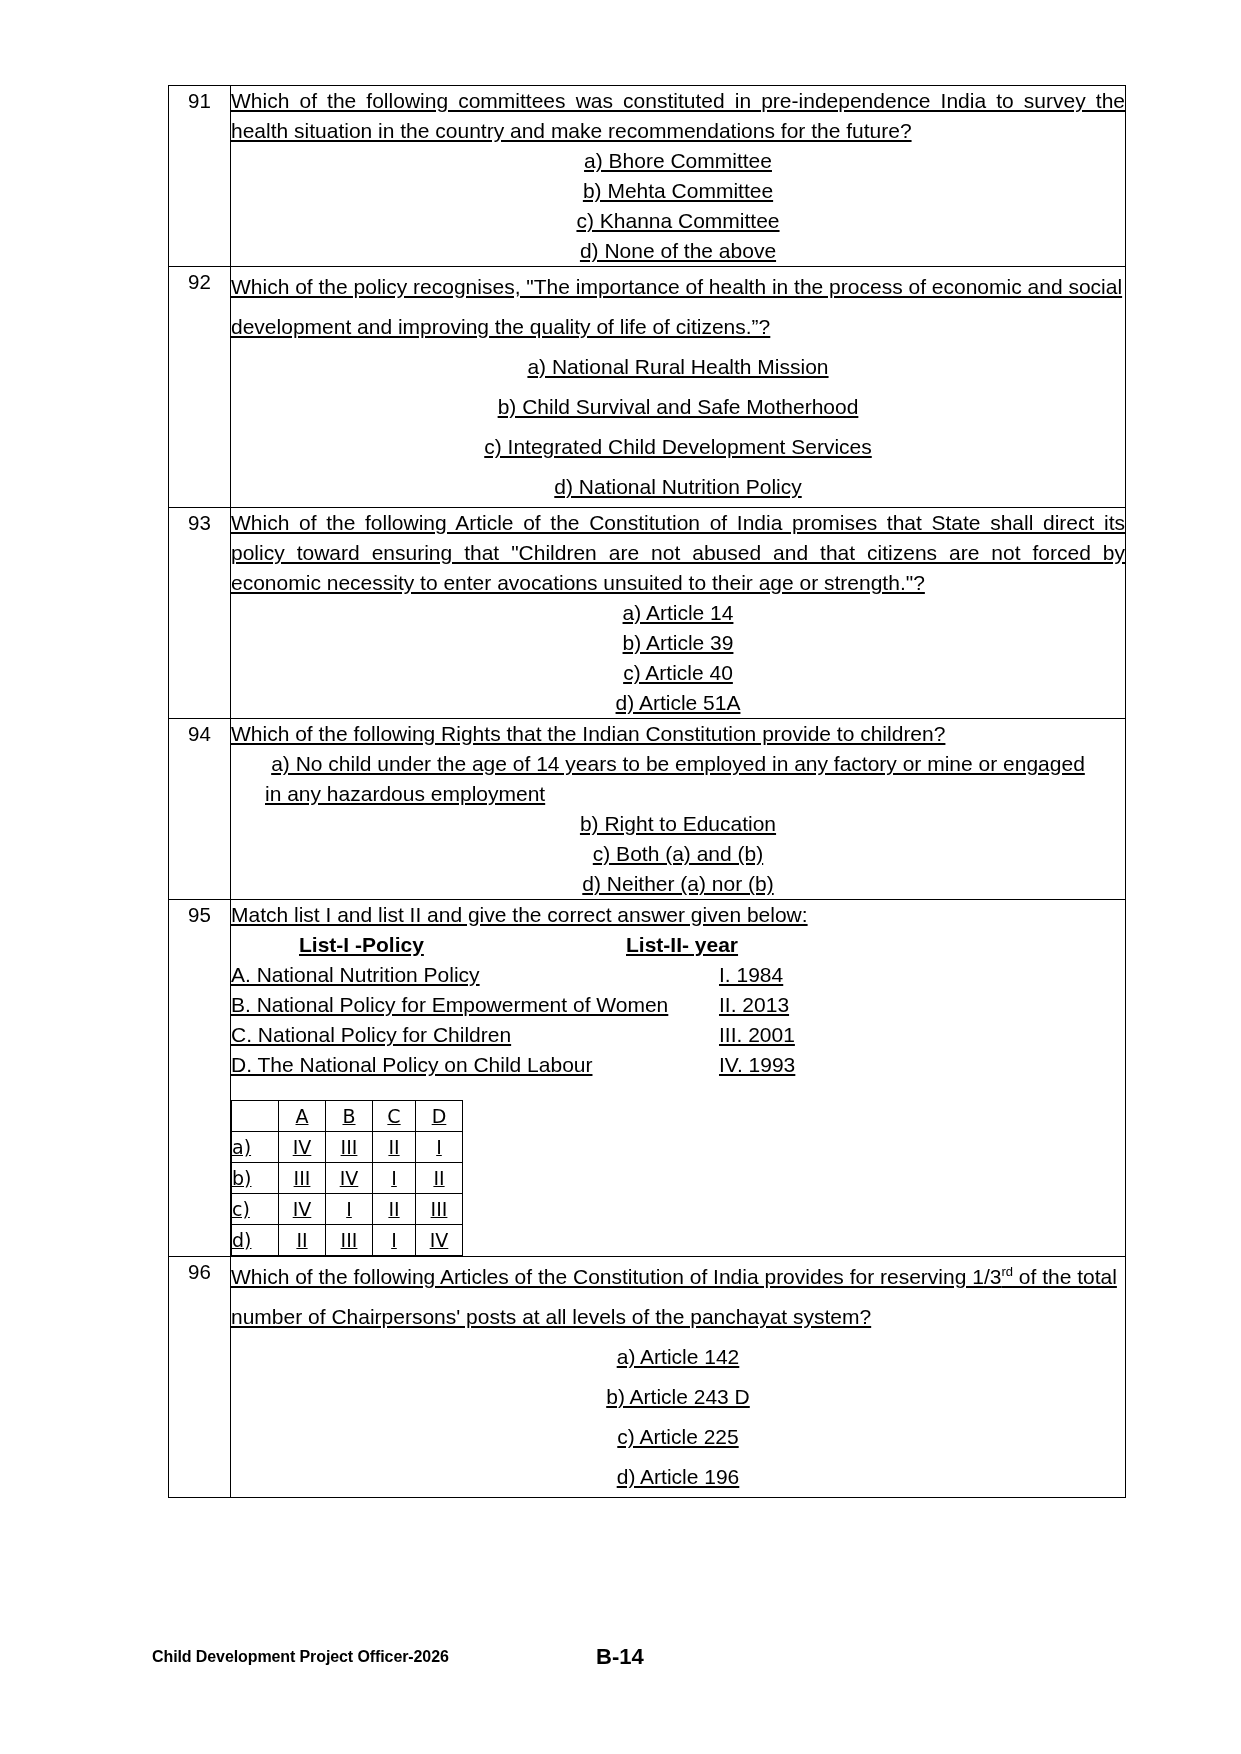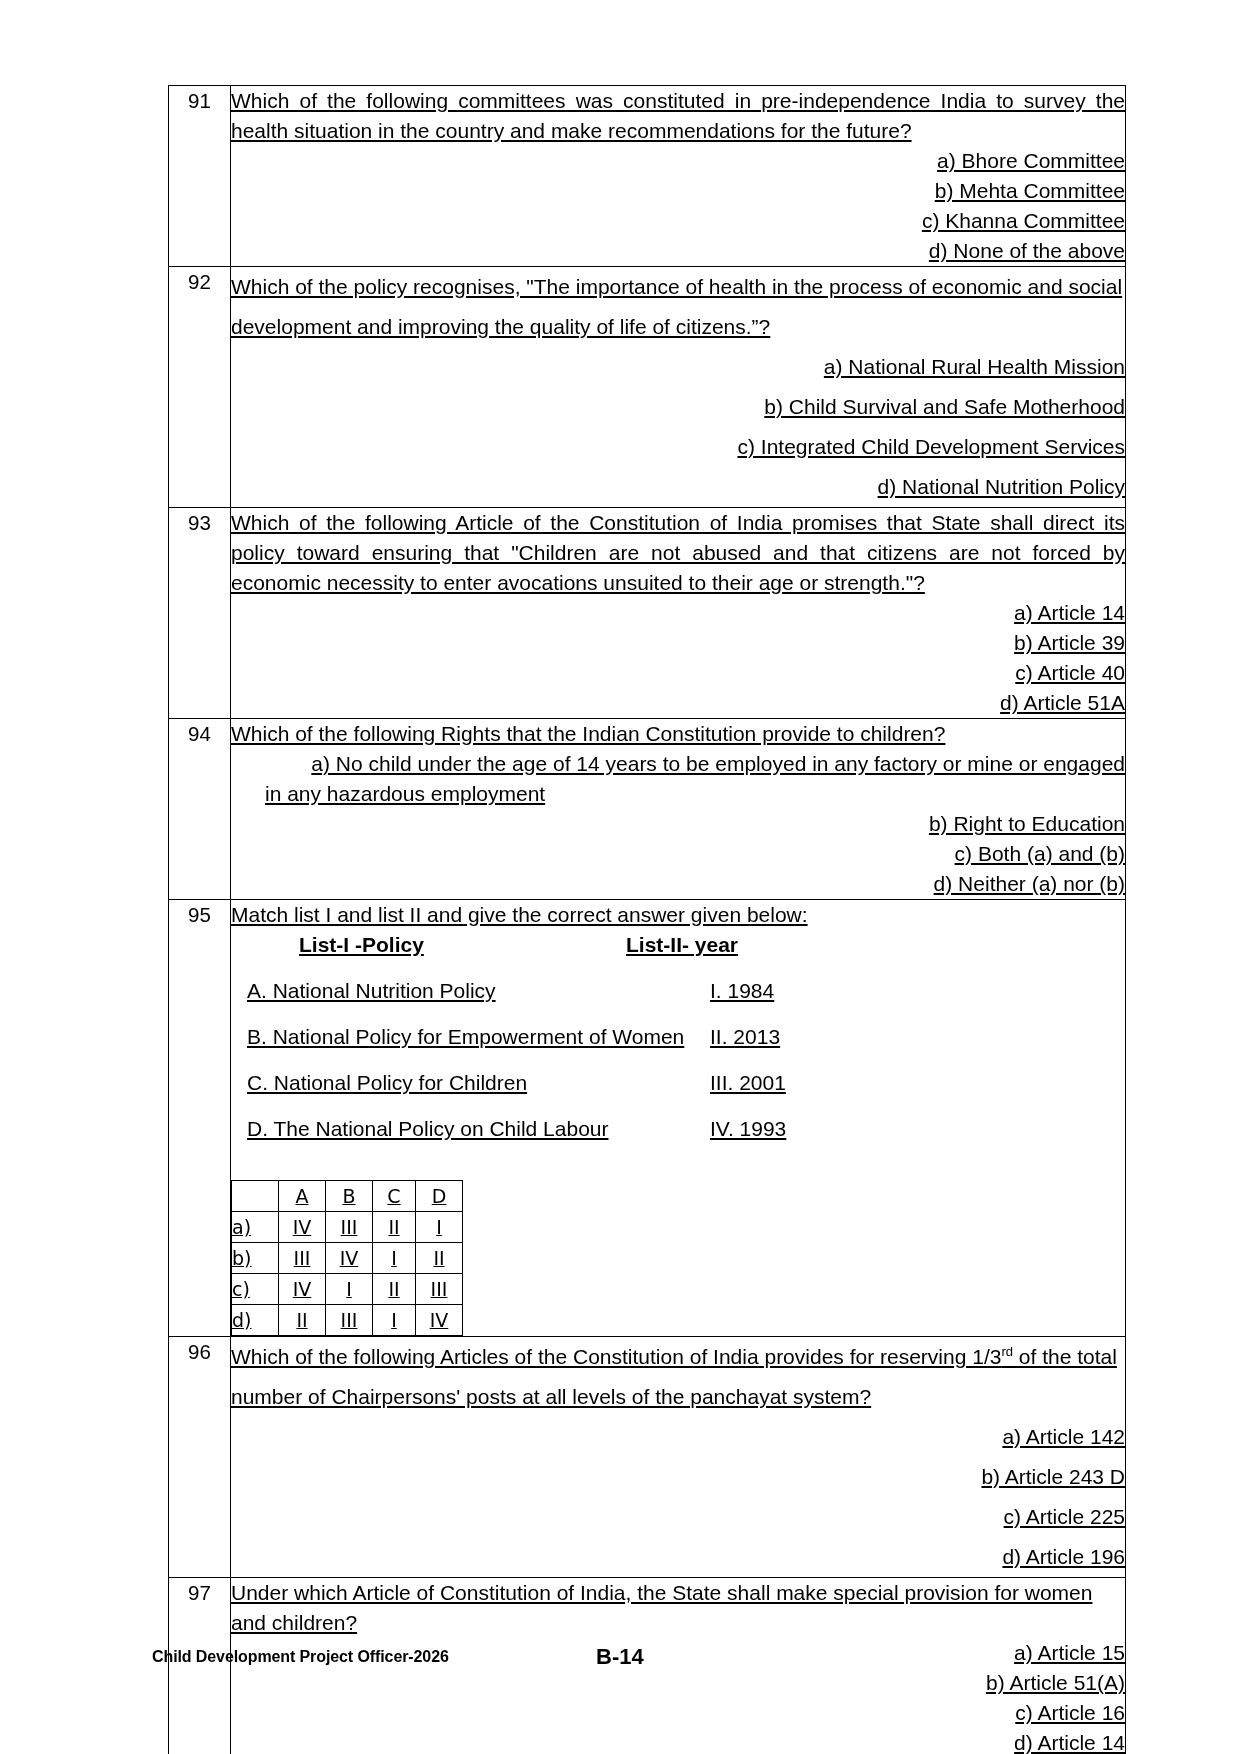--- a/index.html
+++ b/index.html
@@ -53,21 +53,21 @@
     text-justify: inter-word;
     line-height: 30px;
     margin: 0;
   }
   .stem.loose { line-height: 40px; }
   .stem.nojust { text-align: left; }
 
   .opt {
     line-height: 30px;
     margin: 0;
-    text-align: right;
+    text-align: center;
   }
   .opt.loose { line-height: 40px; }
   .opt-cont {
     line-height: 30px;
     margin: 0;
     padding-left: 34px;
     text-align: left;
   }
 
   sup.ord {
@@ -81,22 +81,23 @@
     line-height: 30px;
     font-weight: bold;
     margin: 0;
     display: flex;
   }
   .matchhead .c1 { width: 395px; padding-left: 68px; box-sizing: border-box; }
   .matchhead .c2 { width: 250px; }
 
   .matchrow {
     line-height: 30px;
-    margin: 16px;
+    margin: 0;
     display: flex;
+    gap: 25px;
   }
   .matchrow .c1 { width: 463px; }
   .matchrow .c2 { width: 250px; }
 
   .gridspacer { height: 20px; }
 
   .ansgrid {
     font-family: "DejaVu Sans", sans-serif;
     font-size: 19px;
     line-height: 30px;
@@ -268,30 +269,20 @@
         <td class="qnum">96</td>
         <td class="qbody">
           <p class="stem loose nojust"><span>Which of the following Articles of the Constitution of India provides for reserving 1/3</span><sup class="ord">rd</sup><span> of the total number of Chairpersons' posts at all levels of the panchayat system?</span></p>
           <p class="opt loose">a) Article 142</p>
           <p class="opt loose">b) Article 243 D</p>
           <p class="opt loose">c) Article 225</p>
           <p class="opt loose">d) Article 196</p>
         </td>
       </tr>
 
-      <tr>
-        <td class="qnum">97</td>
-        <td class="qbody">
-          <p class="stem nojust">Under which Article of Constitution of India, the State shall make special provision for women and children?</p>
-          <p class="opt">a) Article 15</p>
-          <p class="opt">b) Article 51(A)</p>
-          <p class="opt">c) Article 16</p>
-          <p class="opt">d) Article 14</p>
-        </td>
-      </tr>
 
     </tbody>
   </table>
 </div>
 
 <div class="footer">
   <div class="fleft">Child Development Project Officer-2026</div>
   <div class="fcenter">B-14</div>
 </div>
 

